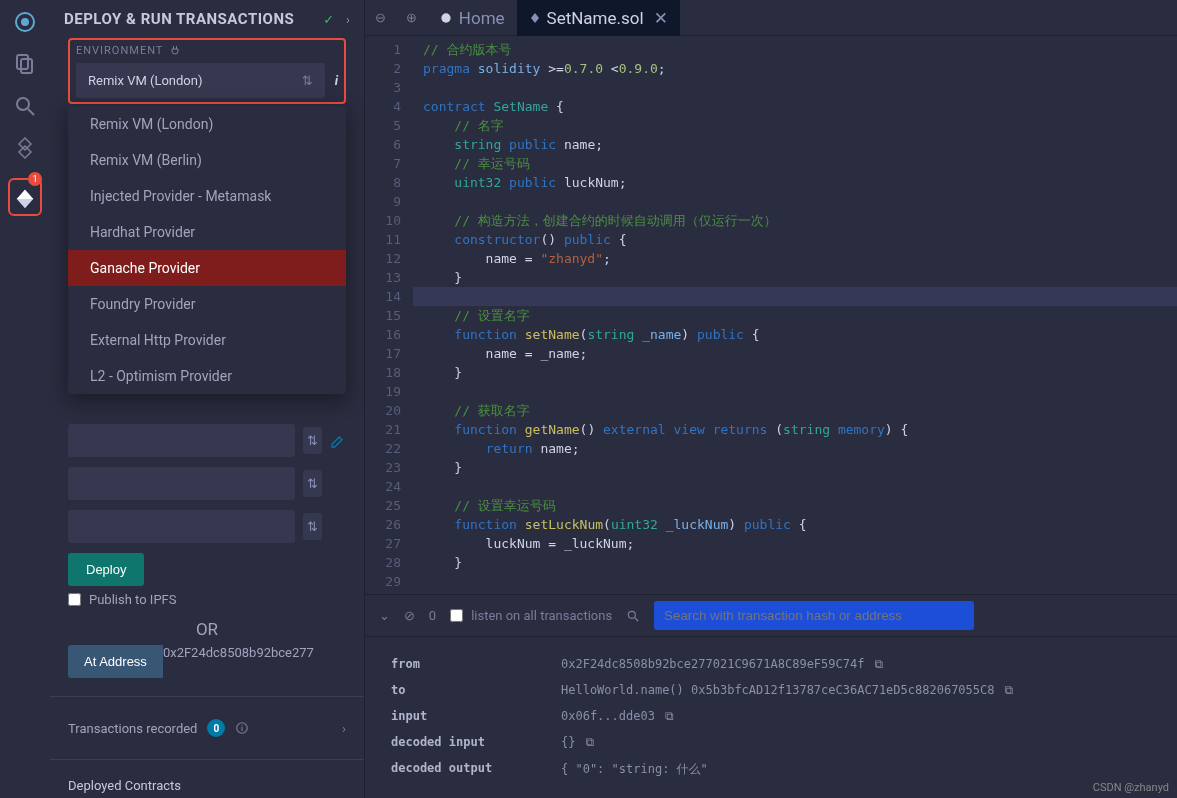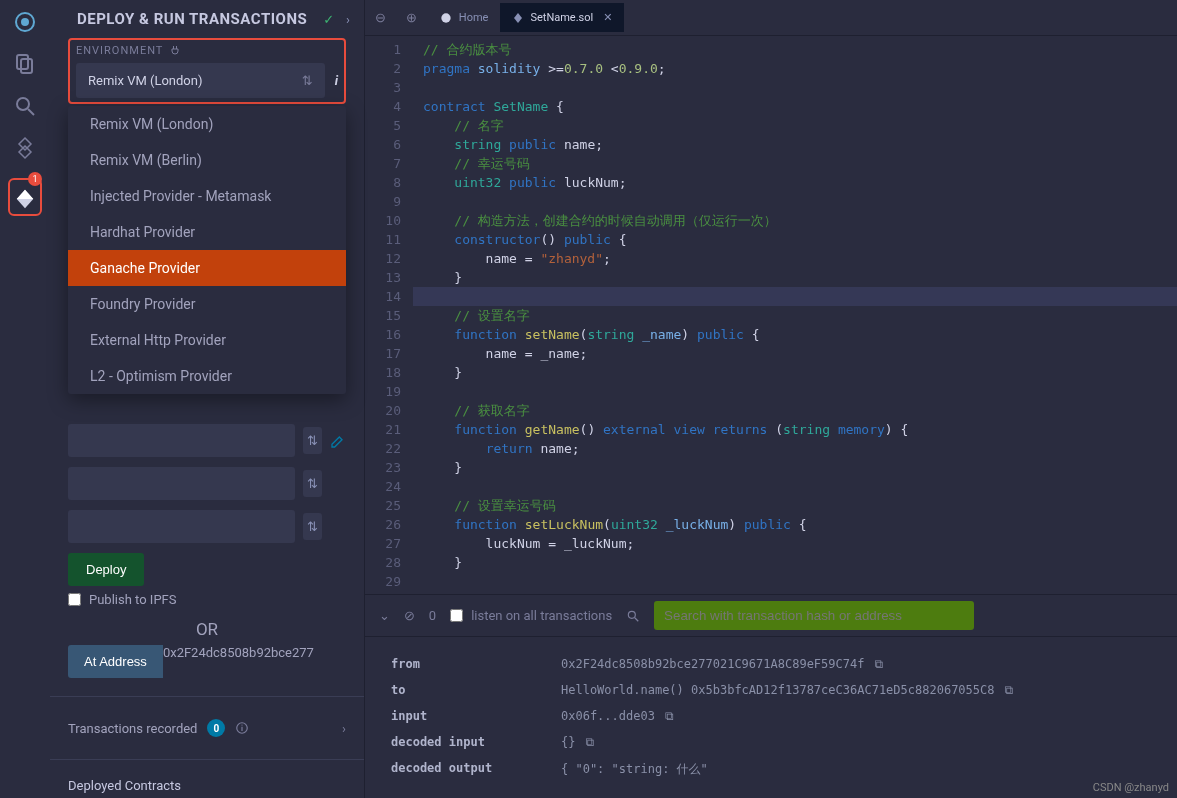--- a/index.html
+++ b/index.html
@@ -4,60 +4,60 @@
 <style>
 * { margin:0; padding:0; box-sizing:border-box; }
 body { font-family:-apple-system,BlinkMacSystemFont,"Segoe UI",Roboto,sans-serif; background:#2a2c3f; color:#a2a3bd; font-size:13px; overflow:hidden; }
 .app { display:flex; width:1177px; height:798px; }
 .iconbar { width:50px; background:#2a2c3f; display:flex; flex-direction:column; align-items:center; padding-top:10px; gap:18px; }
 .iconbar .ico { width:24px; height:24px; fill:#7a7c9a; cursor:pointer; }
 .iconbar .active-box { border:2px solid #e84c3d; border-radius:6px; padding:8px 4px 4px 4px; position:relative; }
 .iconbar .badge { position:absolute; top:-8px; right:-2px; background:#e84c3d; color:#fff; border-radius:50%; width:14px; height:14px; font-size:9px; display:flex; align-items:center; justify-content:center; }
 .sidepanel { width:315px; background:#2a2c3f; border-right:1px solid #1e2030; padding:10px 0; }
 .panel-head { display:flex; align-items:center; padding:0 14px; }
-.panel-title { font-size:15px; font-weight:700; color:#c6c8e0; letter-spacing:.5px; flex:1;margin-left:13px; }
+.panel-title { font-size:15px; font-weight:700; color:#c6c8e0; letter-spacing:.5px; flex:1; }
 .panel-actions { display:flex; gap:12px; color:#3cb371; }
 .section { padding:10px 18px; }
 .lbl { font-size:11px; letter-spacing:1px; color:#7a7c9a; display:flex; align-items:flex-end; gap:6px; margin-bottom:6px; }
 .envbox { border:2px solid #e84c3d; border-radius:4px; padding:4px 6px 4px 6px; position:relative; }
 .select-styled { background:#35384f; color:#d0d2e6; border-radius:3px; padding:10px 12px; display:flex; justify-content:space-between; align-items:center; }
 .dropdown { position:absolute; top:100%; left:-2px; right:-2px; margin-top:4px; background:#2a2c3f; border-radius:3px; box-shadow:0 6px 20px rgba(0,0,0,.4); z-index:10; }
 .dd-item { padding:10px 22px; color:#a2a3bd; cursor:pointer; font-size:14px; }
-.dd-item.selected { background:#c2410c; color:#fff; }
+.dd-item.selected { background:#7f1d1d; color:#fff; }
 .info-i { color:#d0d2e6; margin-left:10px; font-weight:700; font-style:italic; }
 .formrow { display:flex; align-items:center; gap:8px; margin-bottom:10px; }
 .formrow input, .formrow .fauxinput { flex:1; background:#35384f; border:none; color:#d0d2e6; padding:9px 10px; border-radius:3px; font-size:13px; }
 .formrow .numctrl { background:#35384f; padding:6px 4px; border-radius:3px; color:#8890b5; }
-.btn-orange { background:#14532d; color:#fff; border:none; padding:9px 18px; border-radius:3px; font-size:13px; cursor:pointer; }
+.btn-orange { background:#0f766e; color:#fff; border:none; padding:9px 18px; border-radius:3px; font-size:13px; cursor:pointer; }
 .btn-blue { background:#385775; color:#fff; border:none; padding:9px 16px; border-radius:3px; font-size:13px; cursor:pointer; }
 .cbrow { display:flex; align-items:center; gap:8px; padding:6px 0; }
 .orrow { text-align:center; color:#a2a3bd; padding:6px 0; font-size:17px; }
 .addrrow { display:flex; gap:0; }
 .addrrow .btn-blue { border-radius:3px 0 0 3px; }
 .addrrow .fauxinput { border-radius:0 3px 3px 0; text-align:center; }
 .hr { border:none; border-top:1px solid #3a3d55; margin:8px 0; }
 .trxrec { display:flex; align-items:center; padding:14px 18px; gap:10px; }
 .trxrec .count { background:#007aa6; color:#fff; width:18px; height:18px; border-radius:50%; display:flex; align-items:center; justify-content:center; font-size:10px; font-weight:700; }
 .trxrec .chev { margin-left:auto; color:#7a7c9a; }
 .main { flex:1; display:flex; flex-direction:column; background:#2a2c3f; }
 .tabbar { height:36px; display:flex; align-items:center; background:#2a2c3f; border-bottom:1px solid #1e2030; }
 .tabbar .tz { padding:0 10px; color:#7a7c9a; cursor:pointer; }
-.tabbar .tab { padding:8px 12px; display:flex; align-items:center; gap:6px; color:#8890b5; font-size:11px; }
+.tabbar .tab { padding:8px 12px; display:flex; align-items:center; gap:6px; color:#8890b5; font-size:17px; }
 .tabbar .tab.active { background:#0f172a; color:#d0d2e6; }
 .tabbar .tab .x { color:#8890b5; margin-left:4px; }
 .editor { flex:1; display:flex; background:#2a2c3f; font-family:Menlo,Consolas,monospace; font-size:13px; overflow:auto; }
 .gutter { width:48px; text-align:right; padding:4px 12px 4px 0; color:#5a5d7a; line-height:19px; user-select:none; }
 .code { flex:1; padding:4px 0; line-height:19px; }
 .code .ln { white-space:pre; padding-left:10px; }
 .code .ln.hl { background:#353856; }
 .c-cm { color:#4a9040; } .c-kw { color:#3074c4; } .c-ty { color:#2fa89a; } .c-fn { color:#c8c060; }
 .c-str { color:#b3613b; } .c-num { color:#a8c080; } .c-id { color:#78b0e8; } .c-pl { color:#d0d2e6; }
 .terminal { border-top:1px solid #1e2030; background:#2a2c3f; }
 .termhead { display:flex; align-items:center; padding:6px 14px; gap:14px; color:#7a7c9a; font-size:13px; border-bottom:1px solid #1e2030; }
-.termhead .search { background:#4d7c0f; border:none; flex:1; max-width:320px; padding:7px 10px; color:#ccc; border-radius:3px; }
+.termhead .search { background:#1d4ed8; border:none; flex:1; max-width:320px; padding:7px 10px; color:#ccc; border-radius:3px; }
 .termbody { padding:14px 26px; font-family:Menlo,Consolas,monospace; font-size:12px; color:#9aa0b8; }
 .kv { display:flex; padding:6px 0; }
 .kv .k { width:170px; font-weight:600; color:#b0b4cc; }
 .kv .v { flex:1; color:#8a90a8; display:flex; gap:10px; align-items:center; }
 .watermark { position:fixed; bottom:4px; right:8px; color:#888; font-size:11px; }
 .red-arrow { position:absolute; pointer-events:none; z-index:5; }
 .red-box2 { position:absolute; border:2px solid #e84c3d; border-radius:6px; pointer-events:none; z-index:5; }
 svg { display:block; }
 </style>
 </head>

